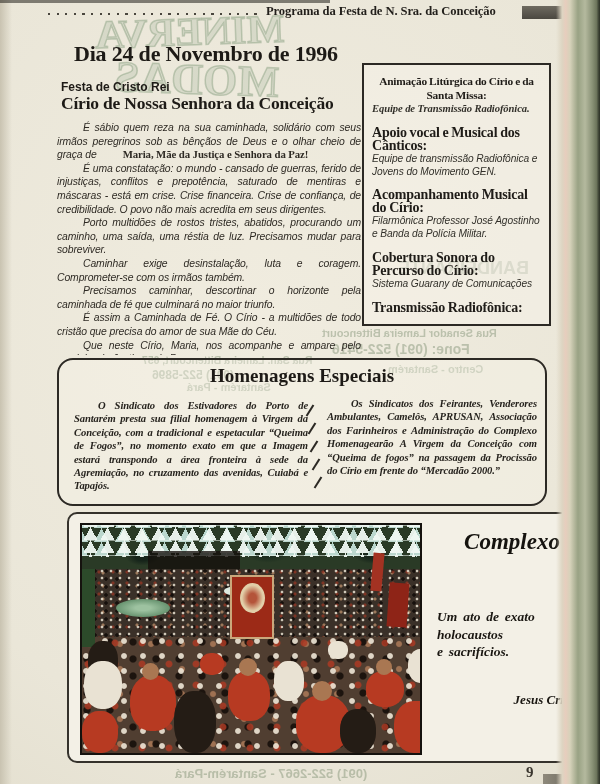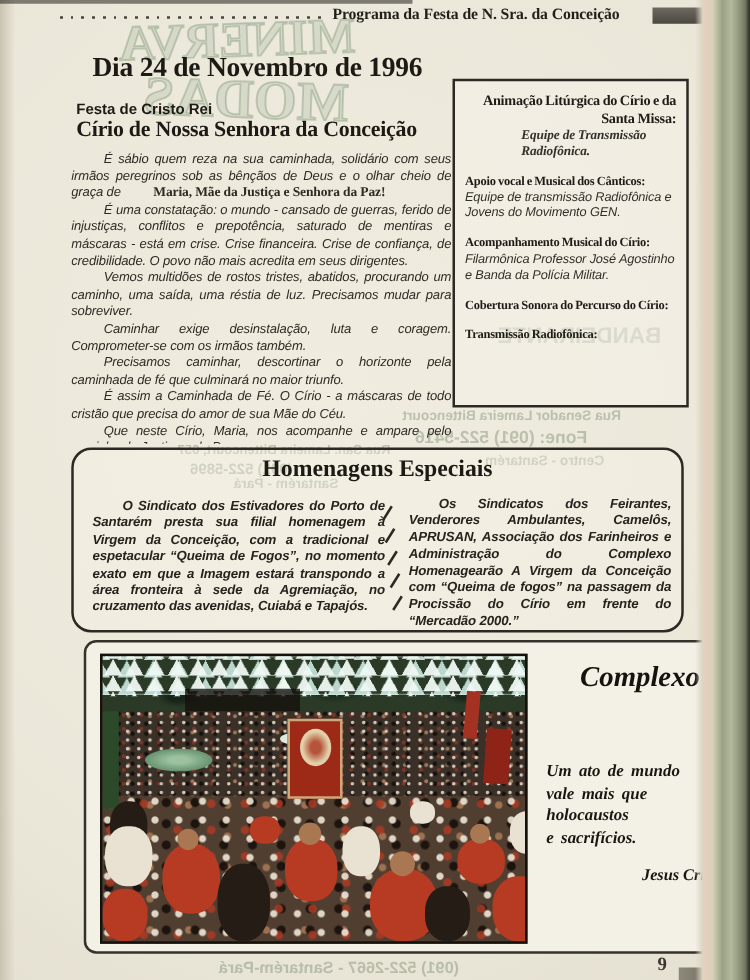--- a/index.html
+++ b/index.html
@@ -28,32 +28,32 @@
 
   
   .article{left:57px;top:121px;width:304px;height:234px;overflow:hidden;
     font-style:italic;font-size:10.4px;line-height:13.6px;text-align:justify;letter-spacing:-0.1px;color:#2e2a24;}
   .article p{margin:0;text-indent:26px;}
   .article .b{font-weight:bold;font-style:normal;font-family:"Liberation Serif",serif;font-size:10.8px;}
 
   
   .progbox{left:362px;top:63px;width:189px;height:263px;border:2px solid #2c2924;box-sizing:border-box;
     padding:9px 8px;background:rgba(248,245,236,.45);}
-  .pb-h{font-family:"Liberation Serif",serif;font-weight:bold;font-size:10px;line-height:13px;color:#1f1c18;letter-spacing:-0.2px;word-spacing:-0.5px;}
-  .pb-h.center{text-align:right;font-size:11.4px;line-height:14px;}
+  .pb-h{font-family:"Liberation Serif",serif;font-weight:bold;font-size:14px;line-height:13px;color:#1f1c18;letter-spacing:-0.2px;word-spacing:-0.5px;}
+  .pb-h.center{text-align:center;font-size:11.4px;line-height:14px;}
   .pb-d{font-style:italic;font-size:10.2px;line-height:12.8px;color:#32302a;letter-spacing:-0.1px;margin-top:1px;}
-  .pb-d.bold{font-weight:bold;font-family:"Liberation Serif",serif;font-size:10.6px;text-align:left;margin-left:45px;}
+  .pb-d.bold{font-weight:bold;font-family:"Liberation Serif",serif;font-size:10.6px;text-align:left;}
   .pb-item{margin-bottom:10px;}
 
   
   .hombox{left:57px;top:358px;width:490px;height:148px;border:2px solid #2c2924;border-radius:16px;box-sizing:border-box;
     background:rgba(248,245,236,.35);}
   .hom-title{position:absolute;left:0;top:5px;width:100%;text-align:center;
     font-family:"Liberation Serif",serif;font-weight:bold;font-size:19px;color:#1d1a16;}
-  .hom-col{position:absolute;top:39px;font-family:Liberation Sans, sans-serif;font-weight:bold;font-style:italic;
+  .hom-col{position:absolute;top:39px;font-family:Liberation Serif, serif;font-weight:bold;font-style:italic;
     font-size:10.6px;line-height:13.4px;text-align:justify;color:#26231e;letter-spacing:-0.1px;}
   .hom-col p{margin:0;text-indent:24px;}
   .hom-left{left:15px;width:234px;}
   .hom-right{left:268px;width:210px;top:37px;}
   .slash{position:absolute;width:2px;height:13px;background:#2c2924;transform:rotate(32deg);}
 
   
   .botbox{left:67px;top:512px;width:519px;height:251px;border:2px solid #35322c;border-radius:10px;box-sizing:border-box;
     background:#f3f0e6;}
   .photo{position:absolute;left:11px;top:9px;width:338px;height:228px;border:2px solid #15120e;overflow:hidden;background:#4d3c30;}
@@ -135,42 +135,43 @@
   <div class="abs hdr-title">Programa da Festa de N. Sra. da Conceição</div>
   <div class="abs hdr-bar"></div>
 
   <div class="abs date-title">Dia 24 de Novembro de 1996</div>
   <div class="abs festa">Festa de Cristo Rei</div>
   <div class="abs cirio">Círio de Nossa Senhora da Conceição</div>
 
   <div class="abs article">
     <p><span>É sábio quem reza na sua caminhada, solidário com seus irmãos peregrinos sob as bênçãos de Deus e o olhar cheio de graça de </span><span class="b">Maria, Mãe da Justiça e Senhora da Paz!</span></p>
     <p>É uma constatação: o mundo - cansado de guerras, ferido de injustiças, conflitos e prepotência, saturado de mentiras e máscaras - está em crise. Crise financeira. Crise de confiança, de credibilidade. O povo não mais acredita em seus dirigentes.</p>
-    <p>Vemos multidões de rostos tristes, abatidos, procurando um caminho, uma saída, uma réstia de luz. Precisamos mudar para sobreviver.</p>
+    <p>Porto multidões de rostos tristes, abatidos, procurando um caminho, uma saída, uma réstia de luz. Precisamos mudar para sobreviver.</p>
     <p>Caminhar exige desinstalação, luta e coragem. Comprometer-se com os irmãos também.</p>
     <p>Precisamos caminhar, descortinar o horizonte pela caminhada de fé que culminará no maior triunfo.</p>
-    <p>É assim a Caminhada de Fé. O Círio - a máscaras de todo cristão que precisa do amor de sua Mãe do Céu.</p>
+    <p>É assim a Caminhada de Fé. O Círio - a multidões de todo cristão que precisa do amor de sua Mãe do Céu.</p>
     <p>Que neste Círio, Maria, nos acompanhe e ampare pelo caminho da Justiça e da Paz.</p>
   </div>
 
   <div class="abs progbox">
     <div class="pb-item">
       <div class="pb-h center">Animação Litúrgica do Círio e da Santa Missa:</div>
       <div class="pb-d bold">Equipe de Transmissão Radiofônica.</div>
     </div>
     <div class="pb-item">
       <div class="pb-h">Apoio vocal e Musical dos Cânticos:</div>
       <div class="pb-d">Equipe de transmissão Radiofônica e Jovens do Movimento GEN.</div>
     </div>
     <div class="pb-item">
       <div class="pb-h">Acompanhamento Musical do Círio:</div>
       <div class="pb-d">Filarmônica Professor José Agostinho e Banda da Polícia Militar.</div>
     </div>
     <div class="pb-item">
       <div class="pb-h">Cobertura Sonora do Percurso do Círio:</div>
+      <div class="pb-d">Sistema Guarany de Comunicações</div>
     </div>
     <div class="pb-item">
       <div class="pb-h">Transmissão Radiofônica:</div>
     </div>
   </div>
 
   <div class="abs hombox">
     <div class="hom-title">Homenagens Especiais</div>
     <div class="hom-col hom-left">
         <p>O Sindicato dos Estivadores do Porto de Santarém presta sua filial homenagem à Virgem da Conceição, com a tradicional e espetacular “Queima de Fogos”, no momento exato em que a Imagem estará transpondo a área fronteira à sede da Agremiação, no cruzamento das avenidas, Cuiabá e Tapajós.</p>
@@ -217,22 +218,21 @@
       <div class="b br" style="left:284px;top:146px;width:38px;height:36px;"></div>
       <div class="hd" style="left:294px;top:134px;width:16px;height:16px;"></div>
       <div class="b bw" style="left:326px;top:124px;width:28px;height:34px;"></div>
       <div class="b br" style="left:312px;top:176px;width:44px;height:52px;"></div>
       <div class="b br" style="left:0px;top:186px;width:36px;height:42px;"></div>
     </div>
     <div class="lem-title">
       <div>Complexo</div>
     </div>
     <div class="lem-quote">
-      <div>Um ato de mundo</div>
-      <div>vale mais que</div>
+      <div>Um ato de exato</div>
       <div>holocaustos</div>
       <div>e sacrifícios.</div>
     </div>
     <div class="lem-author">Jesus Cristo</div>
   </div>
 
   <div class="abs pagenum">9</div>
   <div class="abs pagebar"></div>
 
   <div class="abs edge-left"></div>

